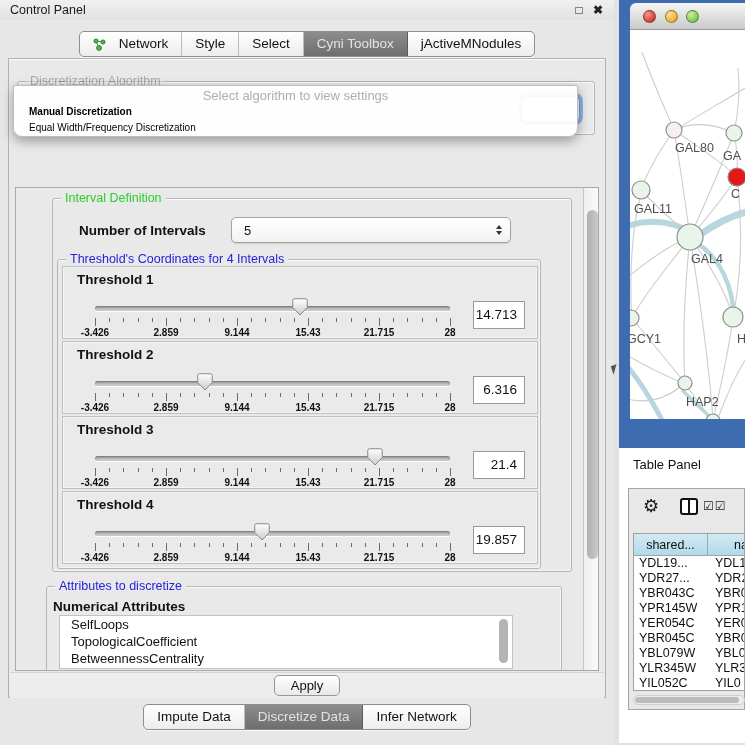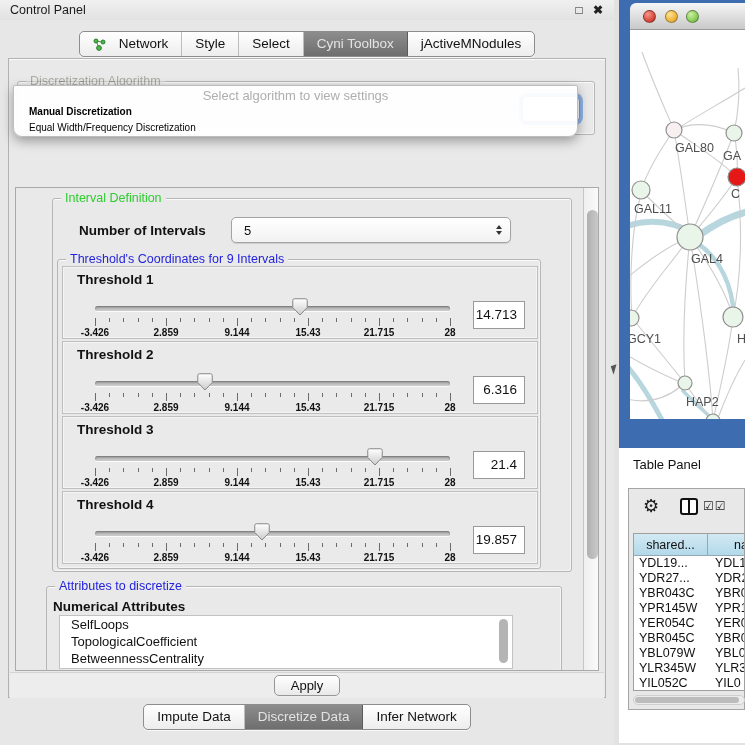--- a/index.html
+++ b/index.html
@@ -197,21 +197,21 @@
         <div class="abs" style="left:26px; top:24px; font-weight:bold; font-size:13.5px;">Number of Intervals</div>
         <div class="combo" style="left:178px; top:18px; width:280px; height:26px;">
           <span>5</span>
           <span class="combo-arrows">
               <span class="tri-up"></span>
               <span class="tri-down"></span>
             </span>
         </div>
 
         <div class="group" style="left:4px; top:60px; width:484px; height:310px; background:#e9e9e9;">
-          <div class="group-label lbl-blue">Threshold's Coordinates for 9 Intervals</div>
+          <div class="group-label lbl-blue">Threshold's Coordinates for 4 Intervals</div>
 
           <div class="threshold-panel" style="top:6px;">
             <div class="t-label">Threshold 1</div>
             <div class="slider">
               <div class="slider-track"></div>
               <svg class="slider-thumb" width="16" height="18" viewBox="0 0 16 18" style="left: 196.905px;">
                   <path d="M2.5,0.75 H13.5 Q15.25,0.75 15.25,2.5 V9.5 L8,17 L0.75,9.5 V2.5 Q0.75,0.75 2.5,0.75 Z" fill="url(#thumb-grad)" stroke="#878787"></path>
                 </svg>
             </div>
             <div class="ticks">

